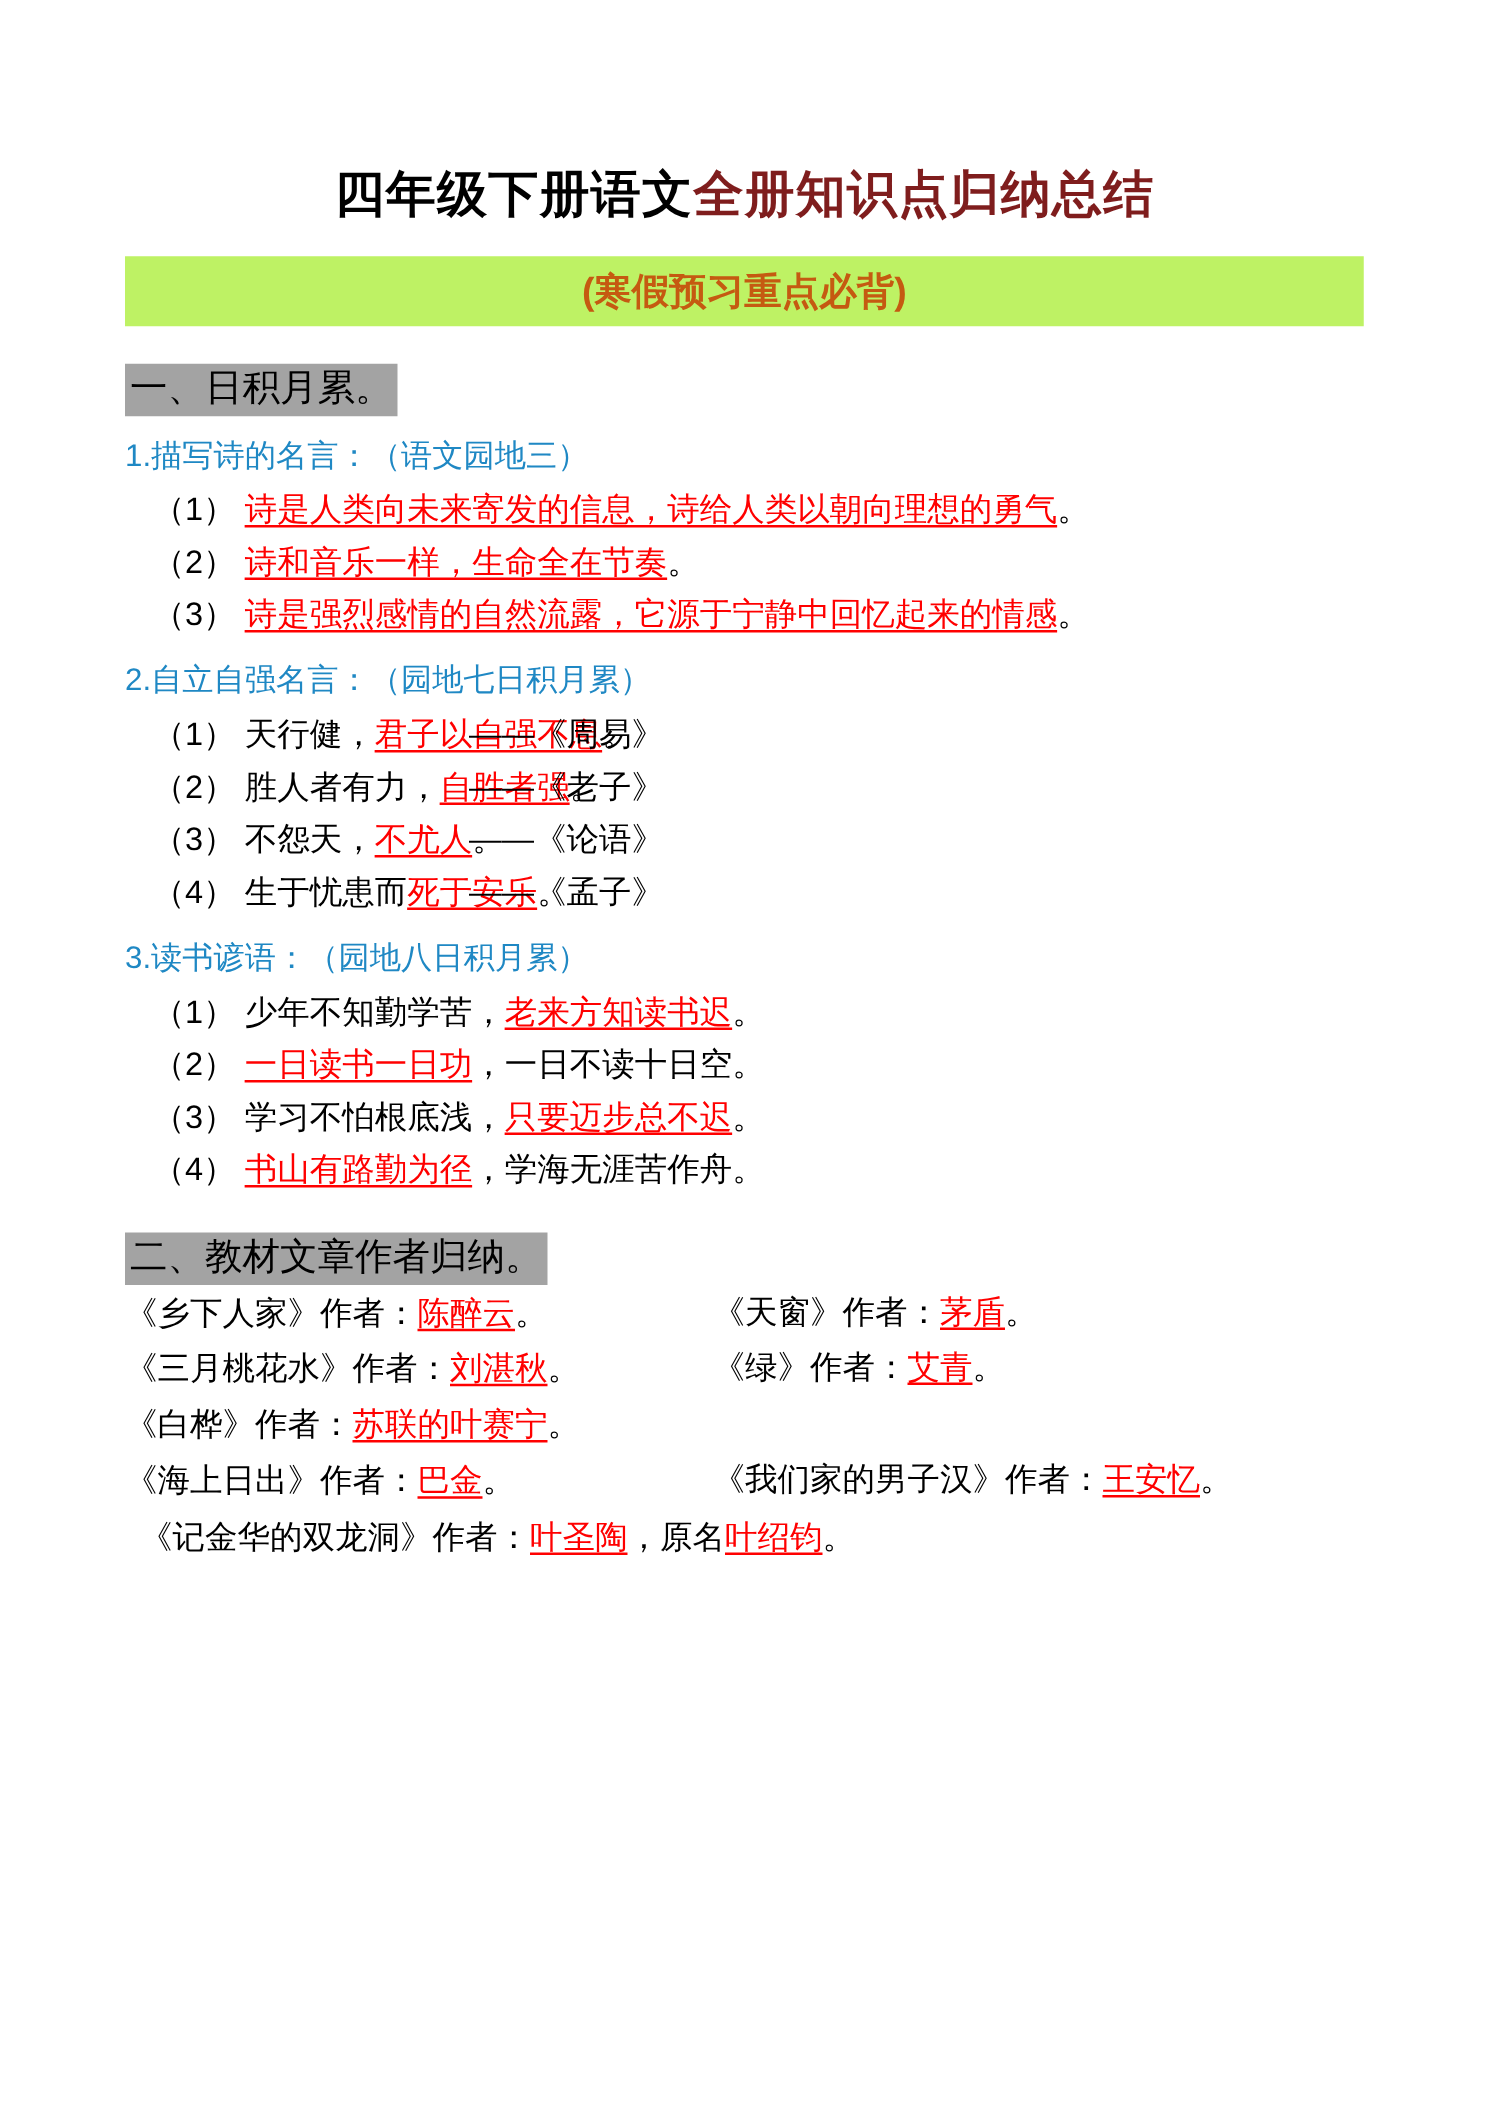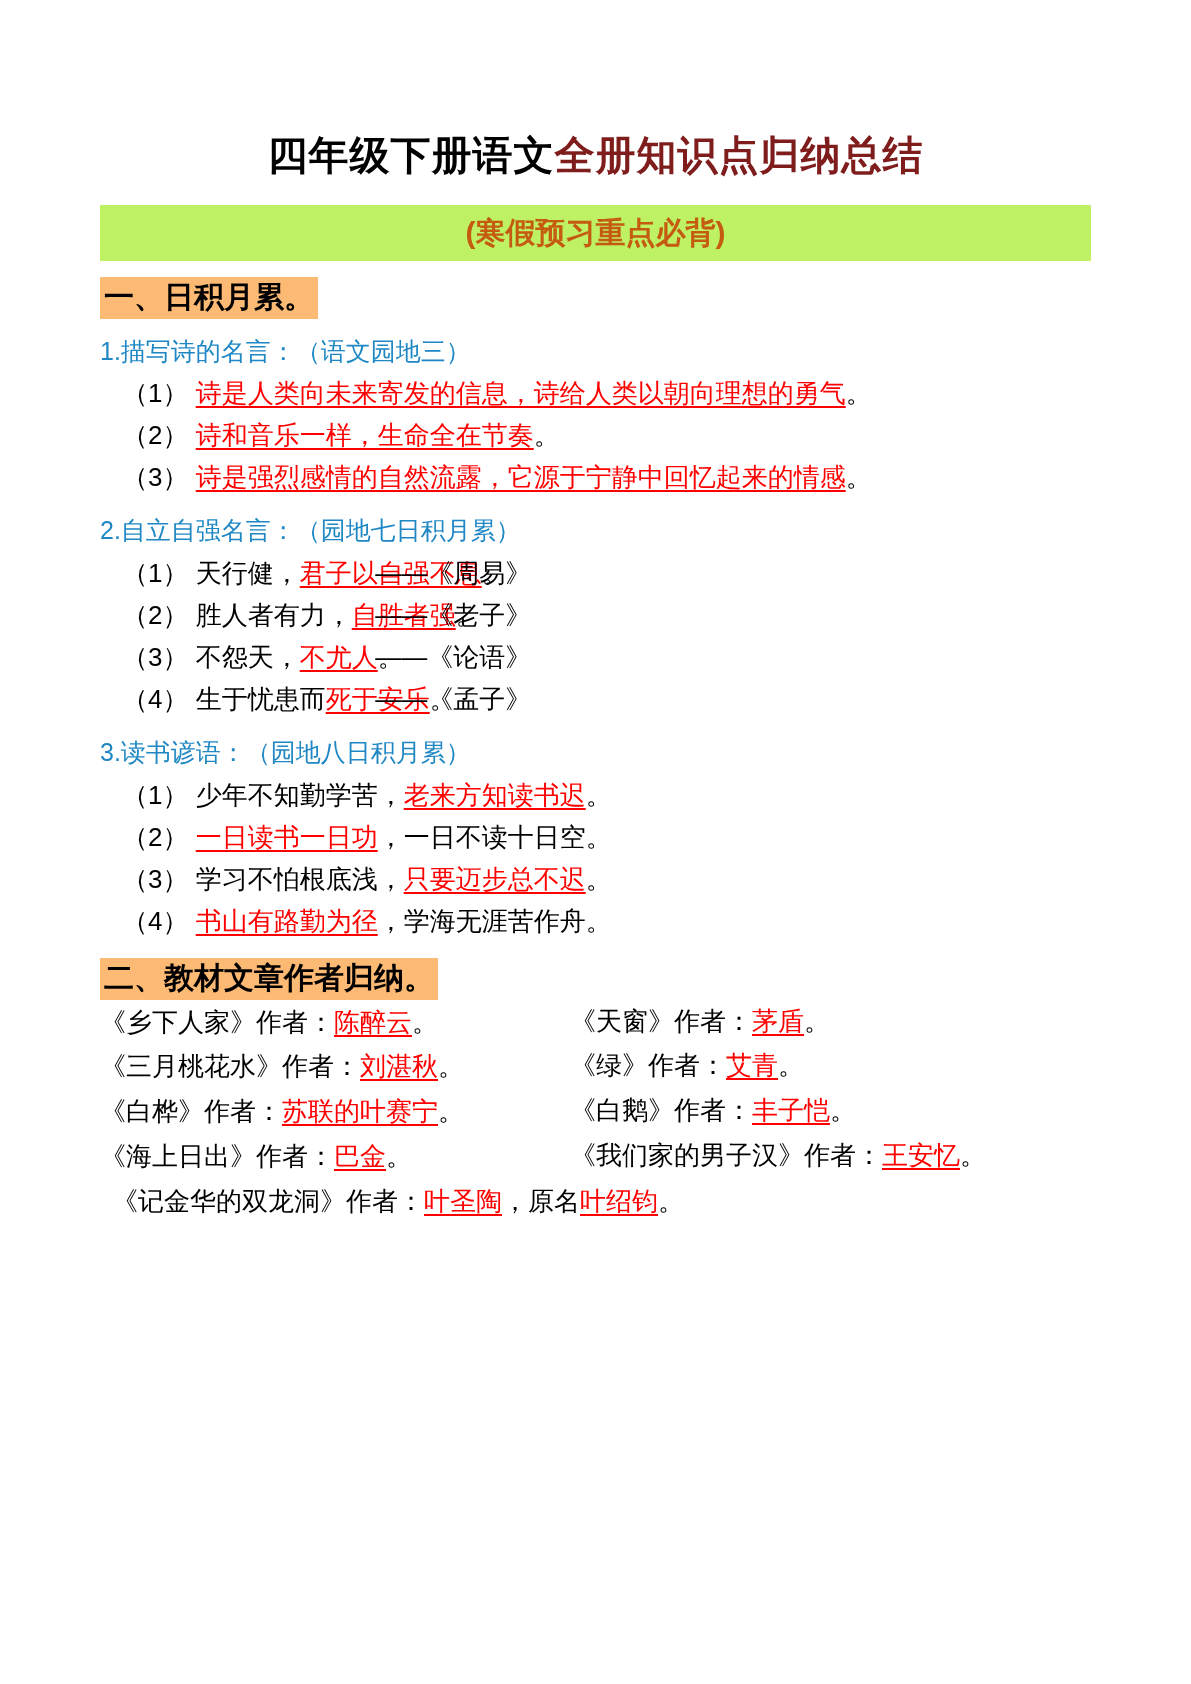--- a/index.html
+++ b/index.html
@@ -45,26 +45,26 @@
     justify-content: center;
   }
   .subtitle-text {
     color: #c55a11;
     font-size: 30px;
     font-weight: bold;
   }
 
   
   .sec-head {
-    margin-top: 16px;
+    margin-top: 30px;
     font-size: 30px;
-    font-weight: bold;
+    font-weight: normal;
     color: #000000;
     display: inline-block;
-    background: #fdba74;
+    background: #a3a3a3;
     padding: 1px 4px 3px 4px;
     line-height: 1.25;
   }
 
   .sub-head {
     color: #1f88c4;
     font-size: 25px;
     margin-top: 14px;
     margin-bottom: 2px;
     line-height: 1.5;
@@ -202,23 +202,20 @@
       </div>
       <div class="a-right">
         <span>《绿》</span><span>作者：</span><span class="red u">艾青</span><span>。</span>
       </div>
     </div>
 
     <div class="authors">
       <div class="a-left">
         <span>《白桦》</span><span>作者：</span><span class="red u">苏联的叶赛宁</span><span>。</span>
       </div>
-      <div class="a-right">
-        <span>《白鹅》</span><span>作者：</span><span class="red u">丰子恺</span><span>。</span>
-      </div>
     </div>
 
     <div class="authors">
       <div class="a-left">
         <span>《海上日出》</span><span>作者：</span><span class="red u">巴金</span><span>。</span>
       </div>
       <div class="a-right">
         <span>《我们家的男子汉》</span><span>作者：</span><span class="red u">王安忆</span><span>。</span>
       </div>
     </div>

